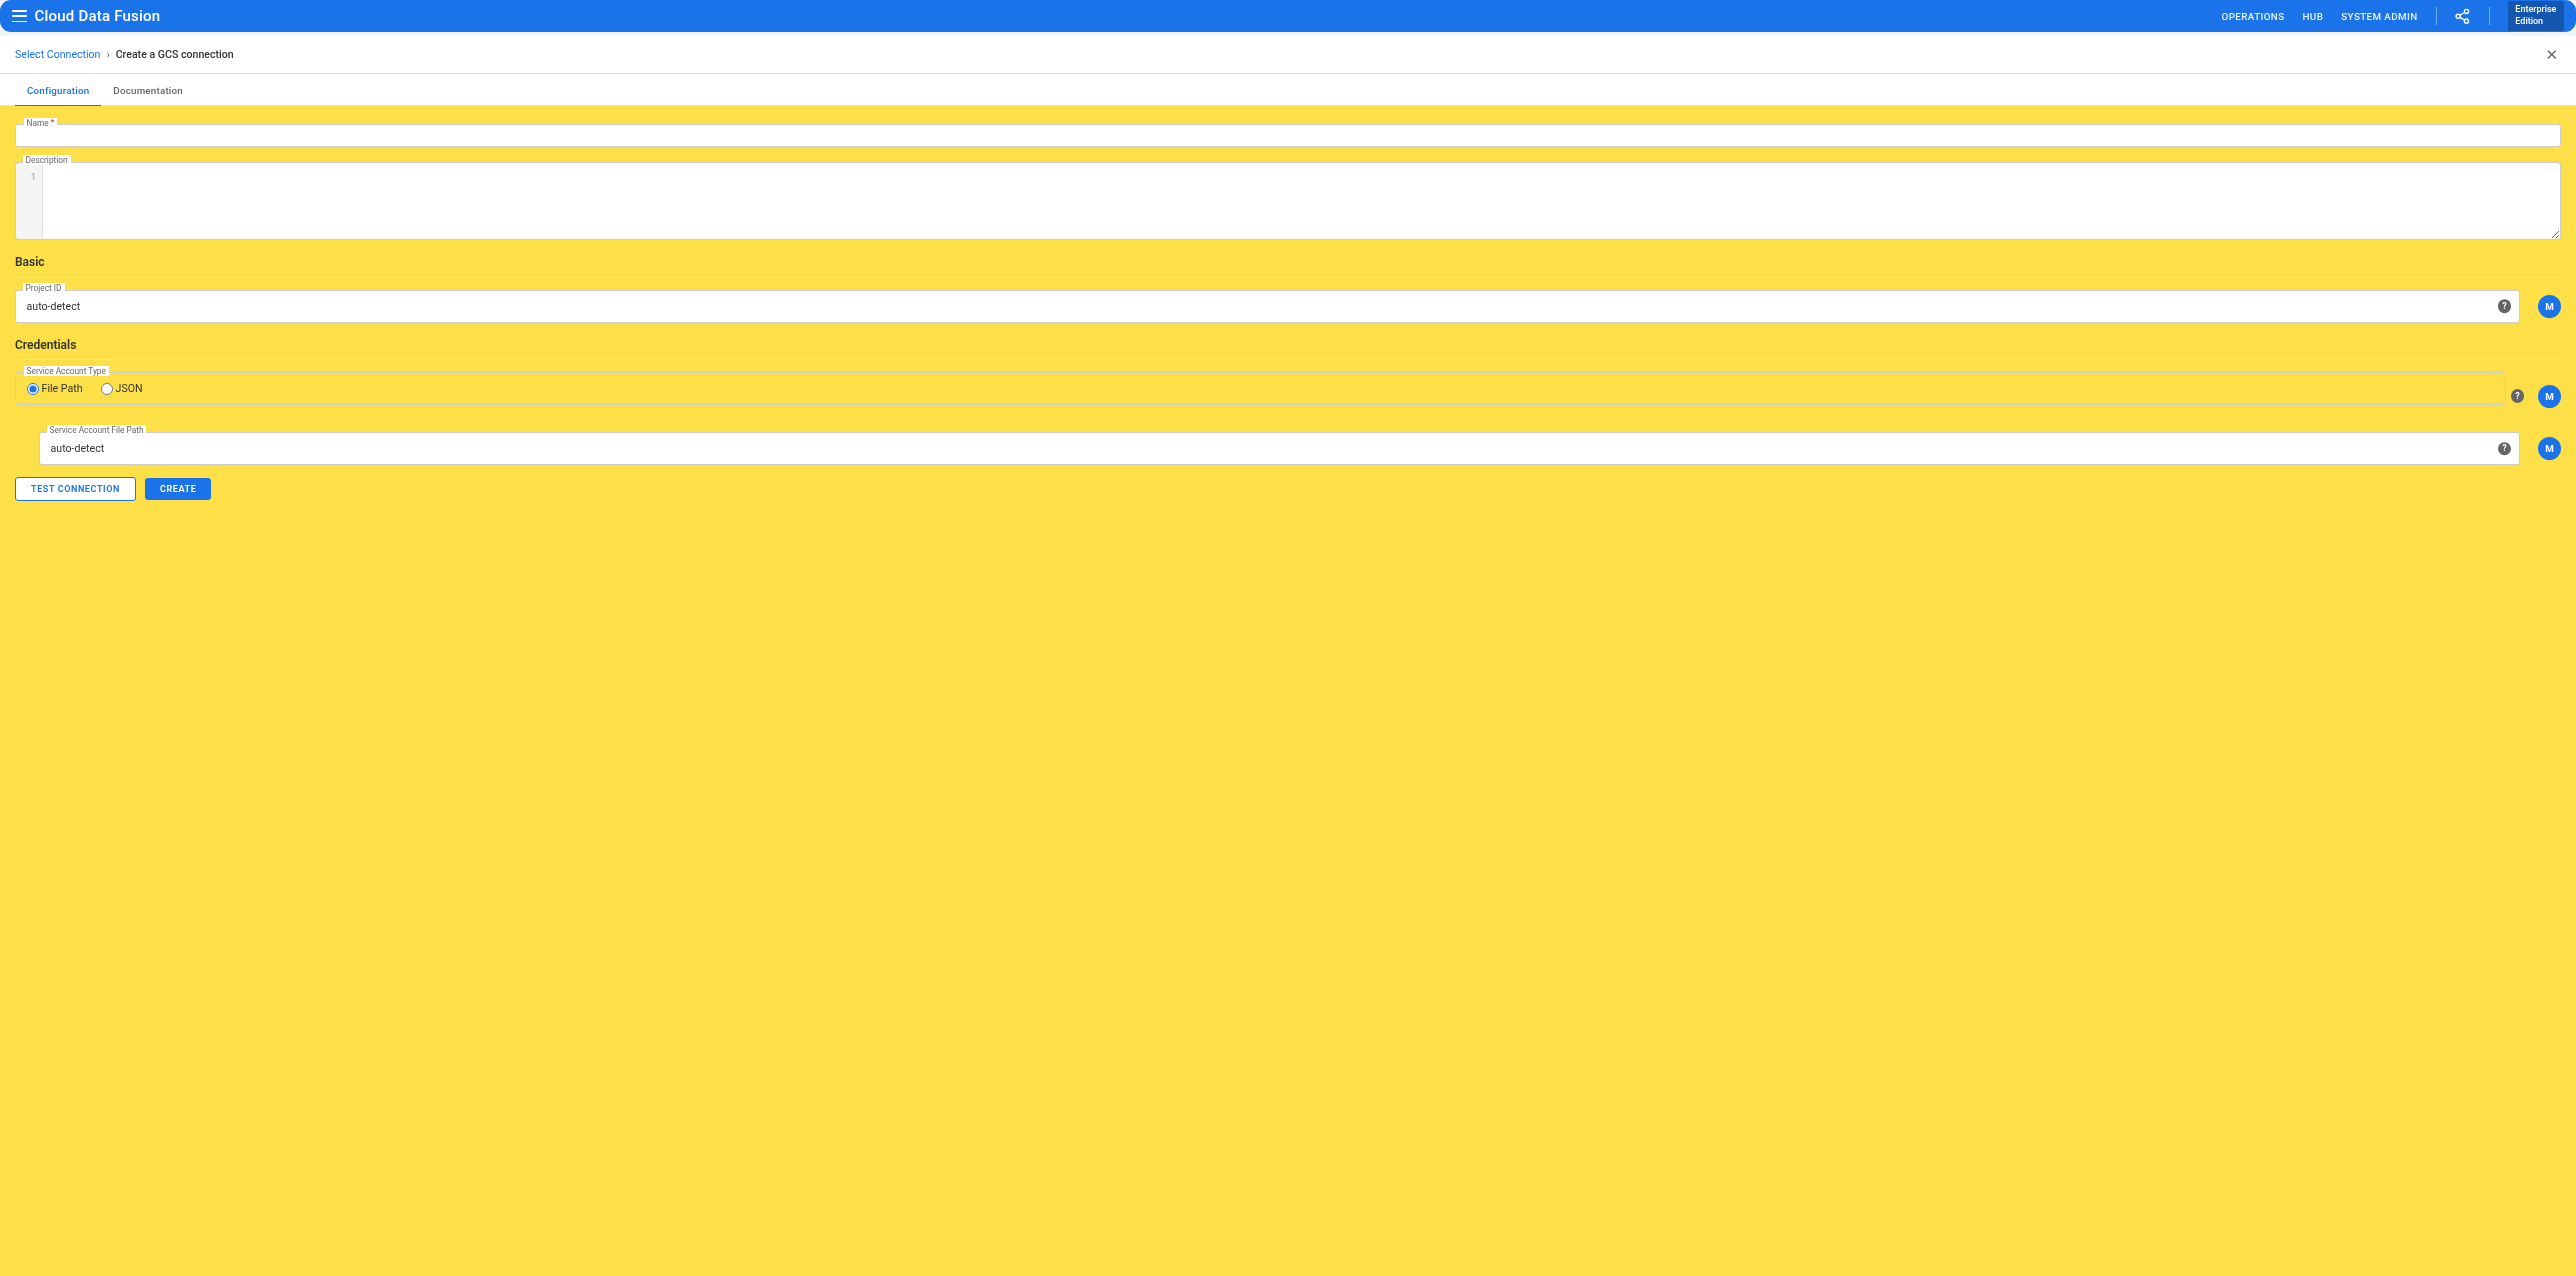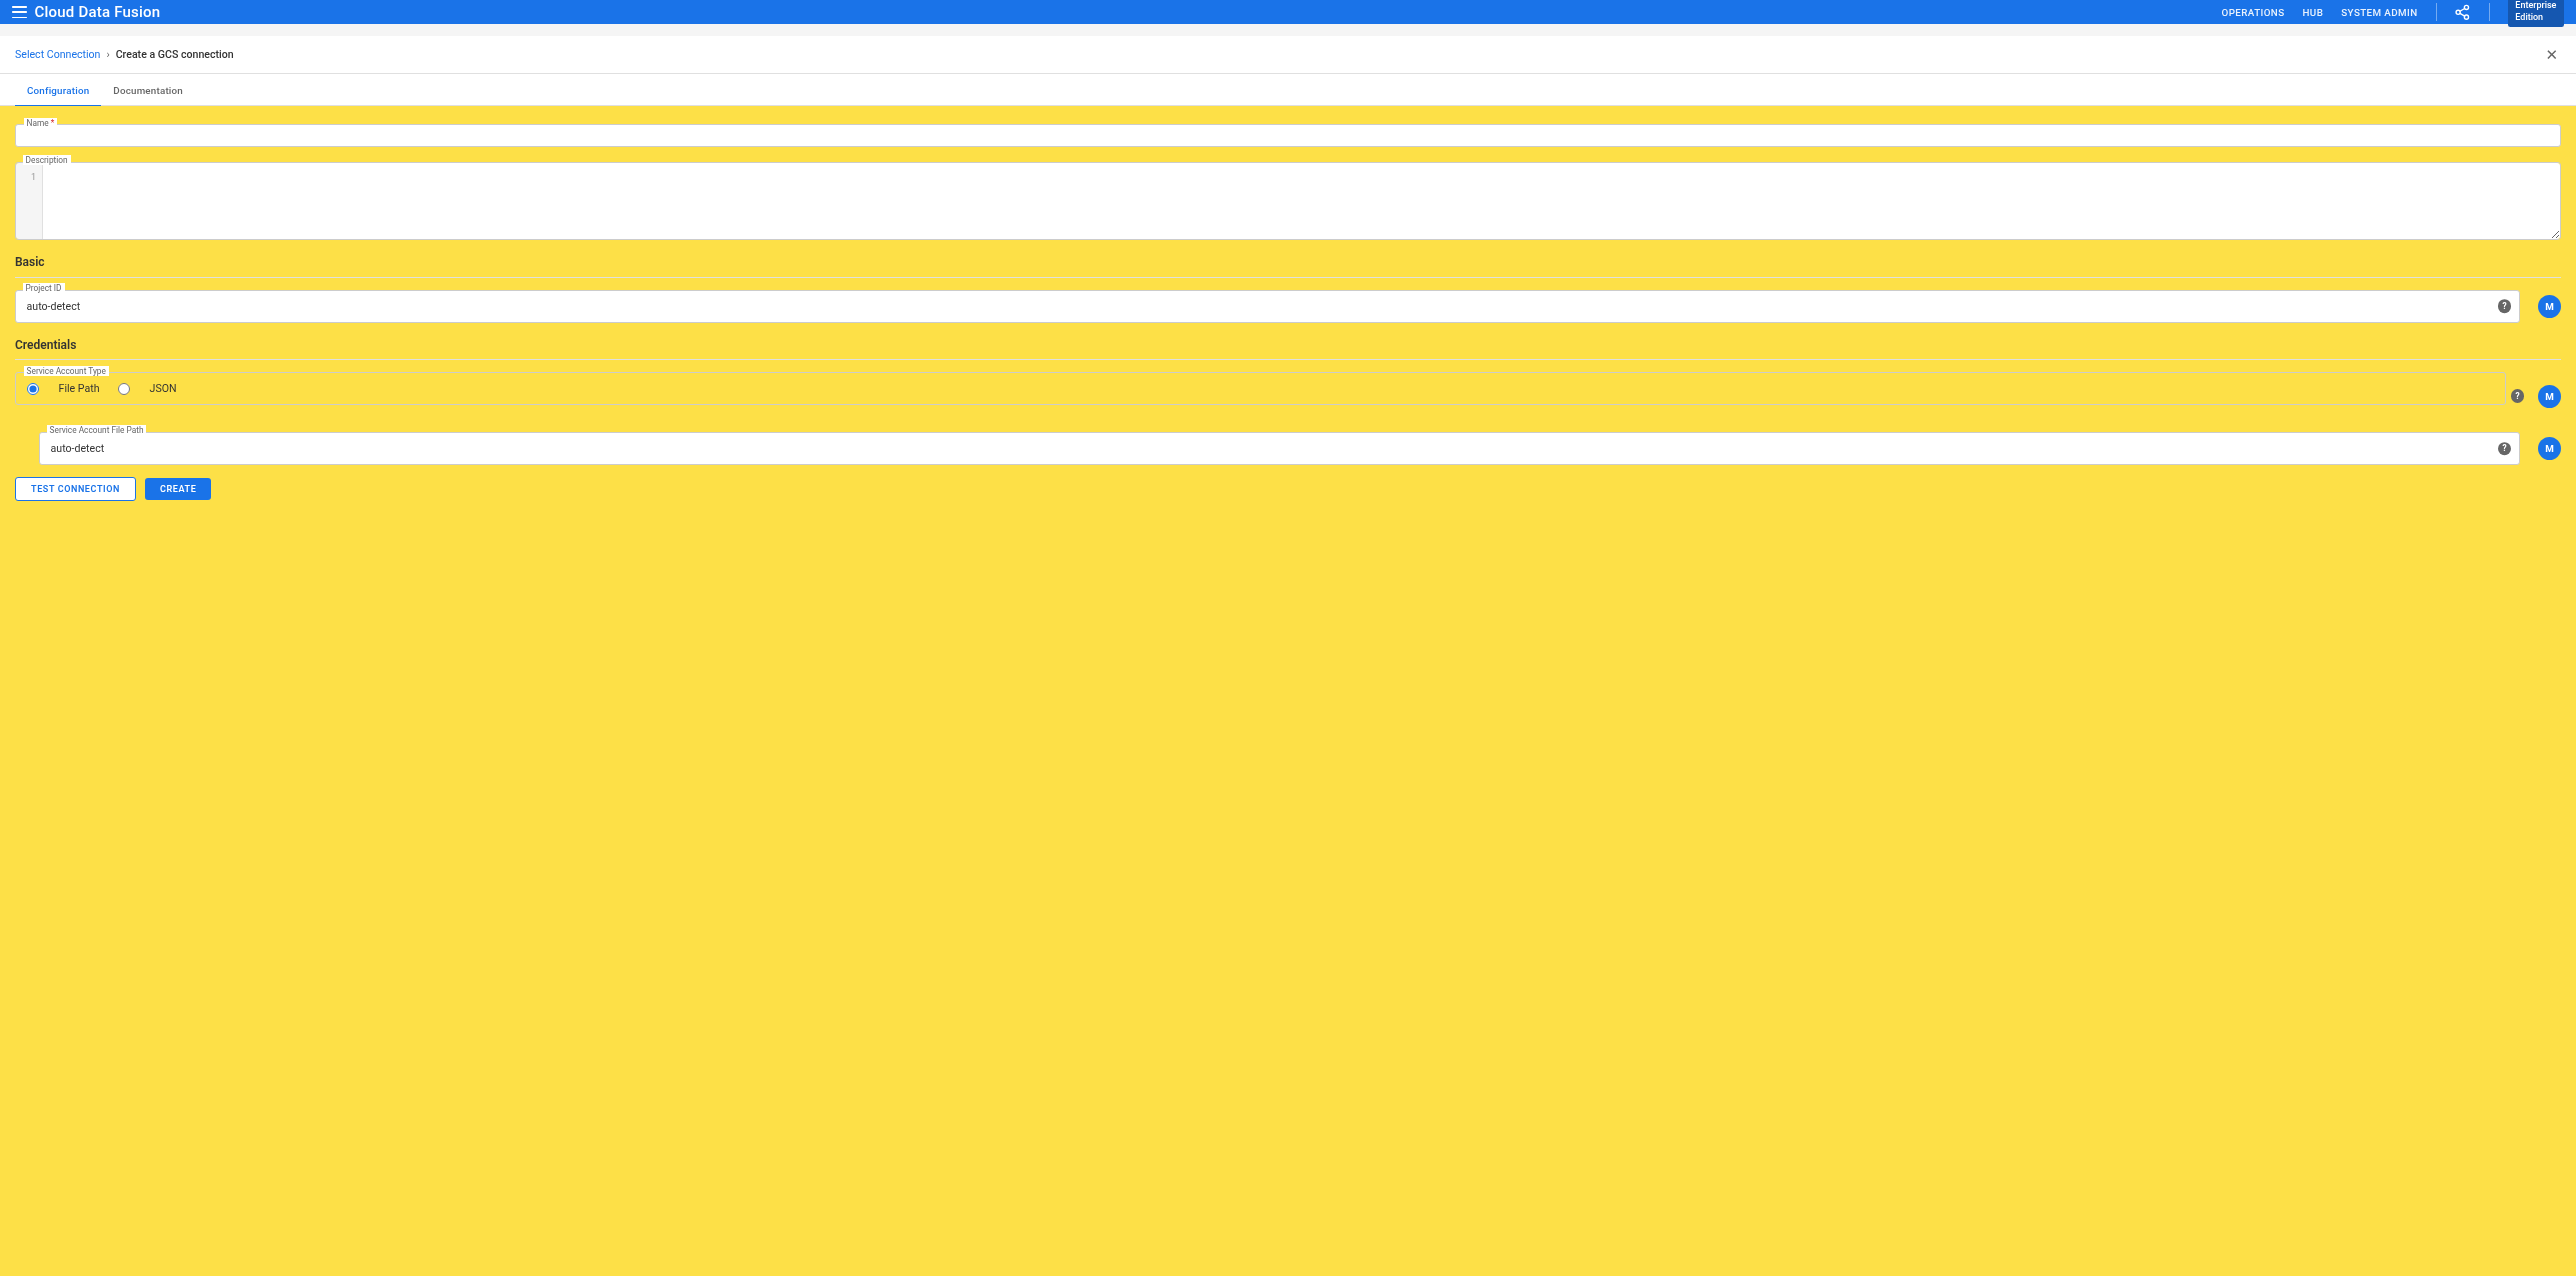--- a/index.html
+++ b/index.html
@@ -11,30 +11,31 @@
 
     body {
       background: #f5f5f5;
       font-size: 10.6px;
       color: #333;
     }
 
     
     .header {
       background: #1a73e8;
-      height: 24px;
+      height: 32px;
       display: flex;
       align-items: center;
       padding: 0 12px;
       color: white;
       position: fixed;
       top: 0;
       left: 0;
       right: 0;
       z-index: 100;
+      border-radius: 11px;
     }
 
     .header-left {
       display: flex;
       align-items: center;
       gap: 7.6px;
       flex: 1;
     }
 
     .menu-icon {
@@ -304,21 +305,21 @@
 
     .radio-options {
       display: flex;
       align-items: center;
       gap: 18px;
     }
 
     .radio-option {
       display: flex;
       align-items: center;
-      gap: 20px;
+      gap: 3px;
       cursor: pointer;
     }
 
     .radio-input {
       width: 12px;
       height: 12px;
       accent-color: #1a73e8;
       cursor: pointer;
     }
 

